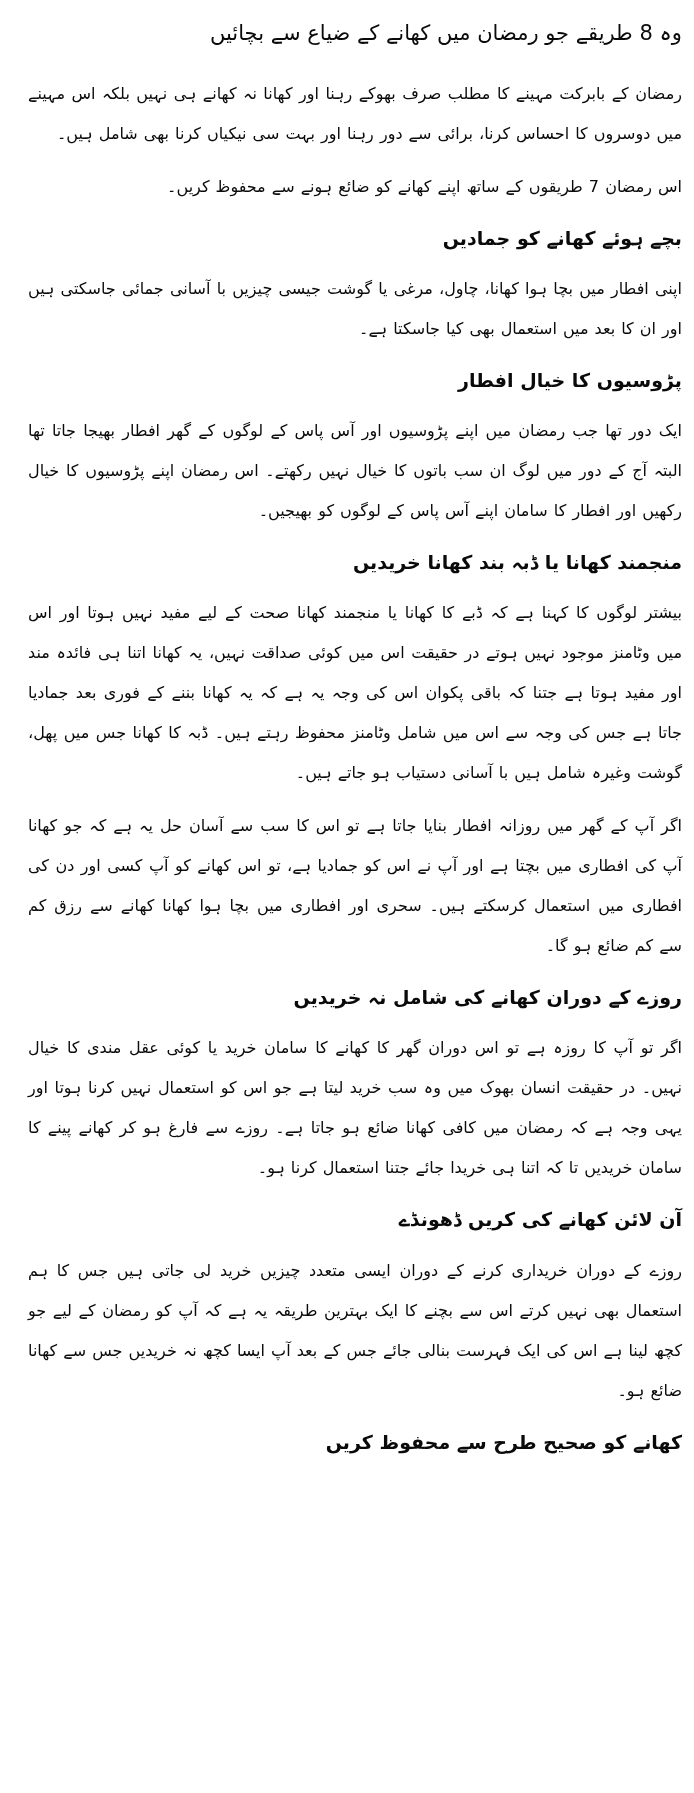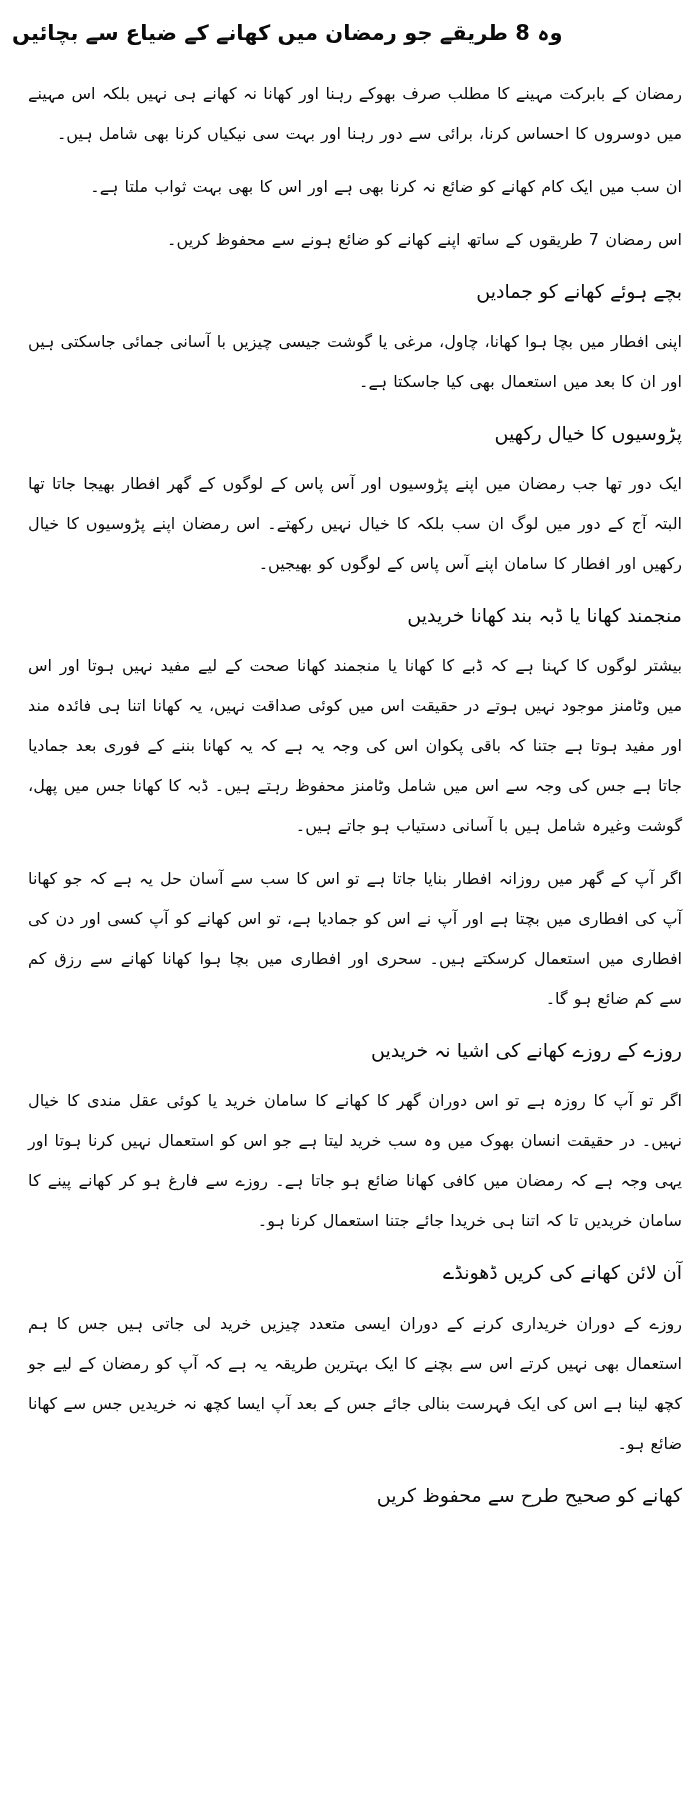--- a/index.html
+++ b/index.html
@@ -13,28 +13,28 @@
     overflow: hidden;
     font-family: "DejaVu Sans", sans-serif;
     color: #0a0a0a;
   }
   main.article {
     direction: rtl;
     padding: 10px 12px 0 12px;
   }
   .article-title {
     font-size: 21px;
-    font-weight: bold;
-    text-align: left;
+    font-weight: normal;
+    text-align: right;
     line-height: 1.7;
     margin: 6px 0 22px 0;
   }
   .section-heading {
     font-size: 19px;
-    font-weight: normal;
+    font-weight: bold;
     line-height: 1.8;
     margin: 14px 0 14px 0;
   }
   .para {
     font-size: 16px;
     line-height: 2.5;
     text-align: justify;
     text-align-last: right;
     margin: 0 0 13px 16px;
     word-spacing: 1px;
@@ -43,45 +43,44 @@
 </style>
 </head>
 <body>
 
 <main class="article">
 
   <h1 class="article-title">وہ 8 طریقے جو رمضان میں کھانے کے ضیاع سے بچائیں</h1>
 
   <section>
     <p class="para">رمضان کے بابرکت مہینے کا مطلب صرف بھوکے رہنا اور کھانا نہ کھانے ہی نہیں بلکہ اس مہینے میں دوسروں کا احساس کرنا، برائی سے دور رہنا اور بہت سی نیکیاں کرنا بھی شامل ہیں۔</p>
-    <p class="para">ان سب میں ایک کام کھانے کو ضائع نہ کرنا بھی ہے اور اس کا بھی بہت ثواب ملتا ہے۔</p>
     <p class="para">اس رمضان 7 طریقوں کے ساتھ اپنے کھانے کو ضائع ہونے سے محفوظ کریں۔</p>
   </section>
 
   <section>
     <h2 class="section-heading">بچے ہوئے کھانے کو جمادیں</h2>
     <p class="para">اپنی افطار میں بچا ہوا کھانا، چاول، مرغی یا گوشت جیسی چیزیں با آسانی جمائی جاسکتی ہیں اور ان کا بعد میں استعمال بھی کیا جاسکتا ہے۔</p>
   </section>
 
   <section>
-    <h2 class="section-heading">پڑوسیوں کا خیال رکھیں</h2>
-    <p class="para">ایک دور تھا جب رمضان میں اپنے پڑوسیوں اور آس پاس کے لوگوں کے گھر افطار بھیجا جاتا تھا البتہ آج کے دور میں لوگ ان سب بلکہ کا خیال نہیں رکھتے۔ اس رمضان اپنے پڑوسیوں کا خیال رکھیں اور افطار کا سامان اپنے آس پاس کے لوگوں کو بھیجیں۔</p>
+    <h2 class="section-heading">پڑوسیوں کا خیال افطار</h2>
+    <p class="para">ایک دور تھا جب رمضان میں اپنے پڑوسیوں اور آس پاس کے لوگوں کے گھر افطار بھیجا جاتا تھا البتہ آج کے دور میں لوگ ان سب باتوں کا خیال نہیں رکھتے۔ اس رمضان اپنے پڑوسیوں کا خیال رکھیں اور افطار کا سامان اپنے آس پاس کے لوگوں کو بھیجیں۔</p>
   </section>
 
   <section>
     <h2 class="section-heading">منجمند کھانا یا ڈبہ بند کھانا خریدیں</h2>
     <p class="para">بیشتر لوگوں کا کہنا ہے کہ ڈبے کا کھانا یا منجمند کھانا صحت کے لیے مفید نہیں ہوتا اور اس میں وٹامنز موجود نہیں ہوتے در حقیقت اس میں کوئی صداقت نہیں، یہ کھانا اتنا ہی فائدہ مند اور مفید ہوتا ہے جتنا کہ باقی پکوان اس کی وجہ یہ ہے کہ یہ کھانا بننے کے فوری بعد جمادیا جاتا ہے جس کی وجہ سے اس میں شامل وٹامنز محفوظ رہتے ہیں۔ ڈبہ کا کھانا جس میں پھل، گوشت وغیرہ شامل ہیں با آسانی دستیاب ہو جاتے ہیں۔</p>
   </section>
 
   <section>
     <p class="para">اگر آپ کے گھر میں روزانہ افطار بنایا جاتا ہے تو اس کا سب سے آسان حل یہ ہے کہ جو کھانا آپ کی افطاری میں بچتا ہے اور آپ نے اس کو جمادیا ہے، تو اس کھانے کو آپ کسی اور دن کی افطاری میں استعمال کرسکتے ہیں۔ سحری اور افطاری میں بچا ہوا کھانا کھانے سے رزق کم سے کم ضائع ہو گا۔</p>
   </section>
 
   <section>
-    <h2 class="section-heading">روزے کے روزے کھانے کی اشیا نہ خریدیں</h2>
+    <h2 class="section-heading">روزے کے دوران کھانے کی شامل نہ خریدیں</h2>
     <p class="para">اگر تو آپ کا روزہ ہے تو اس دوران گھر کا کھانے کا سامان خرید یا کوئی عقل مندی کا خیال نہیں۔ در حقیقت انسان بھوک میں وہ سب خرید لیتا ہے جو اس کو استعمال نہیں کرنا ہوتا اور یہی وجہ ہے کہ رمضان میں کافی کھانا ضائع ہو جاتا ہے۔ روزے سے فارغ ہو کر کھانے پینے کا سامان خریدیں تا کہ اتنا ہی خریدا جائے جتنا استعمال کرنا ہو۔</p>
   </section>
 
   <section>
     <h2 class="section-heading">آن لائن کھانے کی کریں ڈھونڈے</h2>
   </section>
 
   <section>
     <p class="para">روزے کے دوران خریداری کرنے کے دوران ایسی متعدد چیزیں خرید لی جاتی ہیں جس کا ہم استعمال بھی نہیں کرتے اس سے بچنے کا ایک بہترین طریقہ یہ ہے کہ آپ کو رمضان کے لیے جو کچھ لینا ہے اس کی ایک فہرست بنالی جائے جس کے بعد آپ ایسا کچھ نہ خریدیں جس سے کھانا ضائع ہو۔</p>
   </section>

